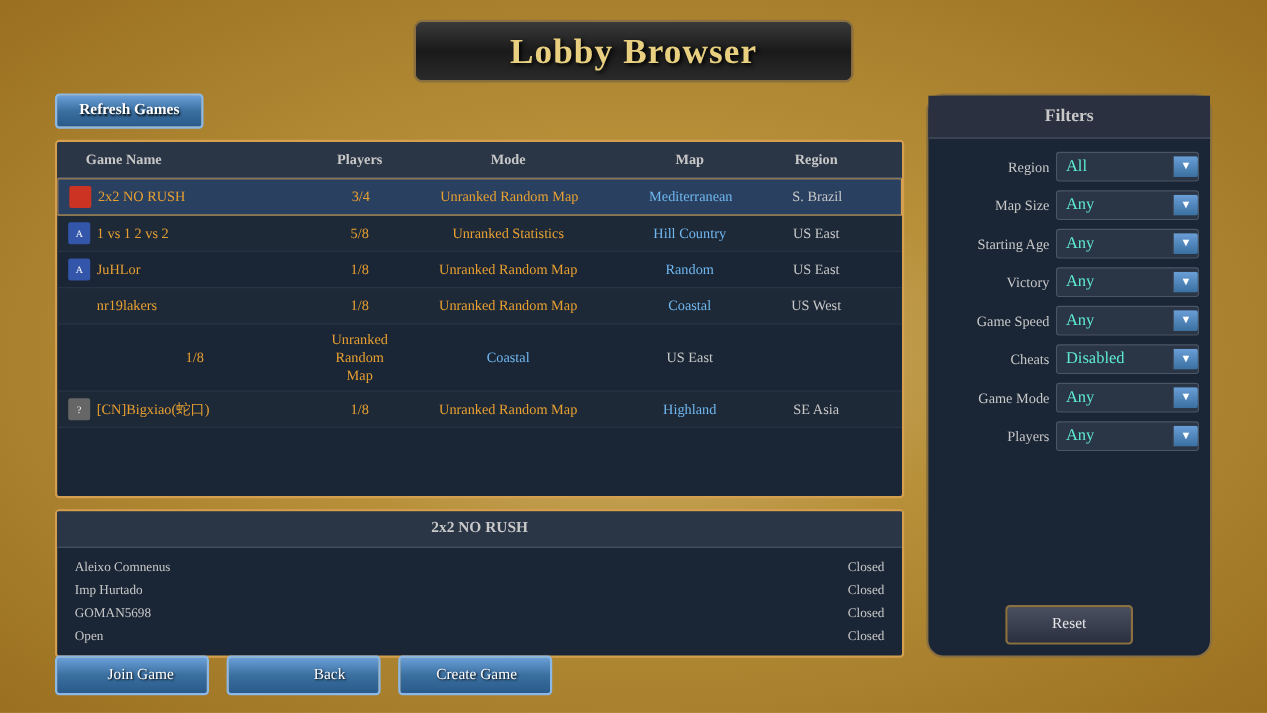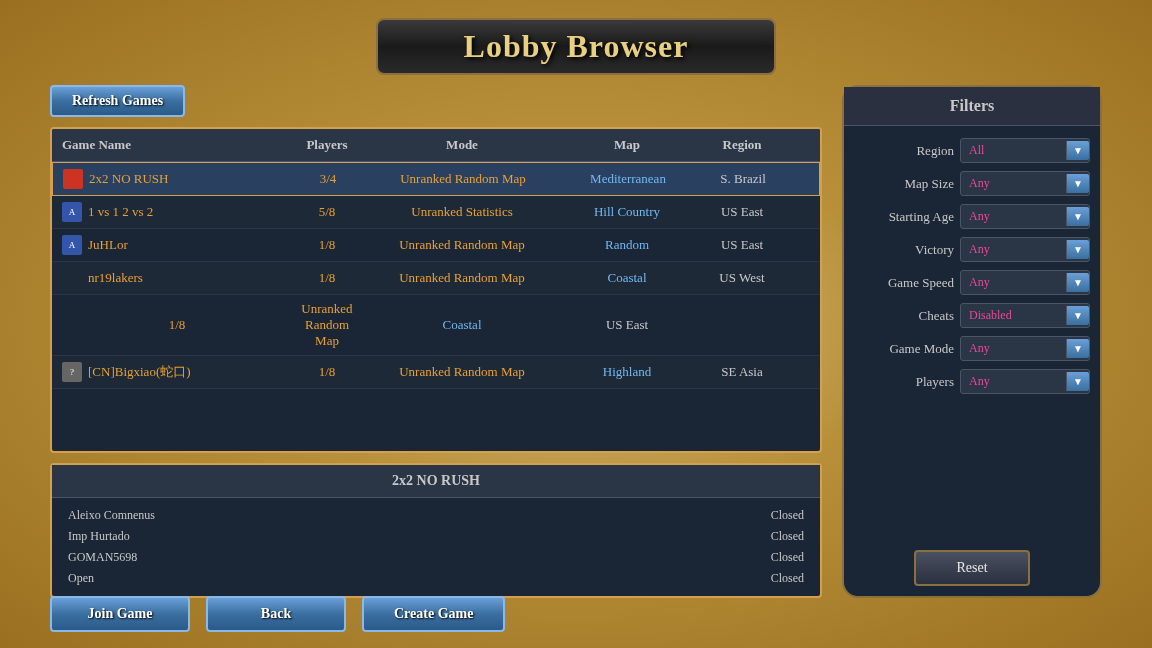--- a/index.html
+++ b/index.html
@@ -87,21 +87,21 @@
       grid-template-columns: 230px 70px 200px 130px 100px;
       padding: 8px 10px;
       border-bottom: 1px solid #4a5565;
     }
     .table-header span {
       color: #c8c8c8;
       font-size: 13px;
       font-weight: bold;
       text-align: center;
     }
-    .table-header span:first-child { text-align: left; }
+    .table-header span:first-child { text-align: left; margin-left: 16px; }
 
     .table-body { flex: 1; overflow-y: auto; }
 
     .table-row {
       display: grid;
       grid-template-columns: 230px 70px 200px 130px 100px;
       padding: 6px 10px;
       border-bottom: 1px solid #2a3545;
       align-items: center;
       cursor: pointer;
@@ -174,26 +174,26 @@
       justify-content: flex-start;
     }
 
     .action-btn {
       background: linear-gradient(180deg, #6a9fd8 0%, #3a6fa0 50%, #2a5a8a 100%);
       border: 2px solid #8ab8e8;
       border-radius: 4px;
       color: #ffffff;
       font-family: Georgia, serif;
       font-size: 14px;
-      font-weight: bold;
+      font-weight: normal;
       padding: 8px 30px;
       cursor: pointer;
       text-shadow: 1px 1px 2px #000;
       min-width: 140px;
-      text-align: center;
+      text-align: right;
     }
 
     
     .right-panel {
       width: 260px;
       background: #1a2535;
       border: 2px solid #8a7040;
       border-radius: 16px;
       padding: 0;
       display: flex;
@@ -233,22 +233,22 @@
     .filter-select-container {
       display: flex;
       align-items: center;
       background: #2a3545;
       border: 1px solid #4a5565;
       border-radius: 3px;
       width: 130px;
     }
     .filter-select-value {
       flex: 1;
-      color: #ec4899;
-      font-size: 12px;
+      color: #5eead4;
+      font-size: 15px;
       padding: 4px 8px;
     }
     .filter-select-arrow {
       background: linear-gradient(180deg, #6a9fd8 0%, #3a6fa0 100%);
       border-left: 1px solid #4a5565;
       padding: 4px 6px;
       color: white;
       font-size: 10px;
       cursor: pointer;
       border-radius: 0 2px 2px 0;

